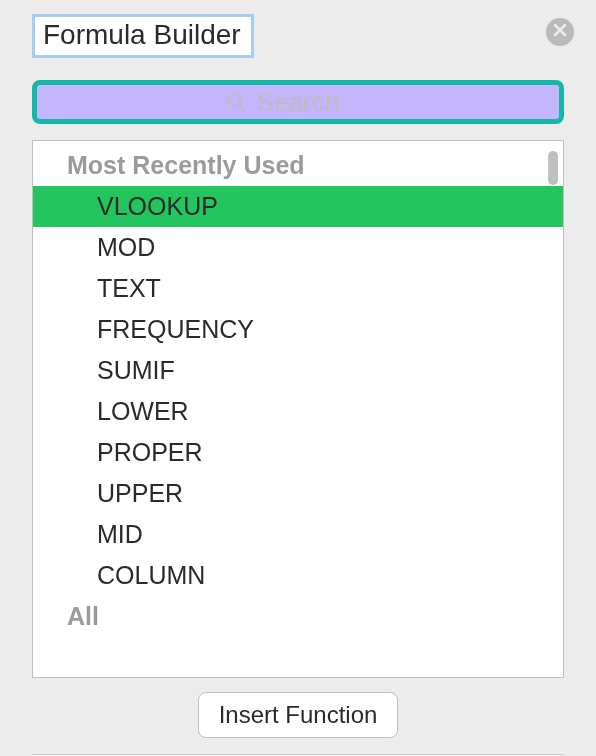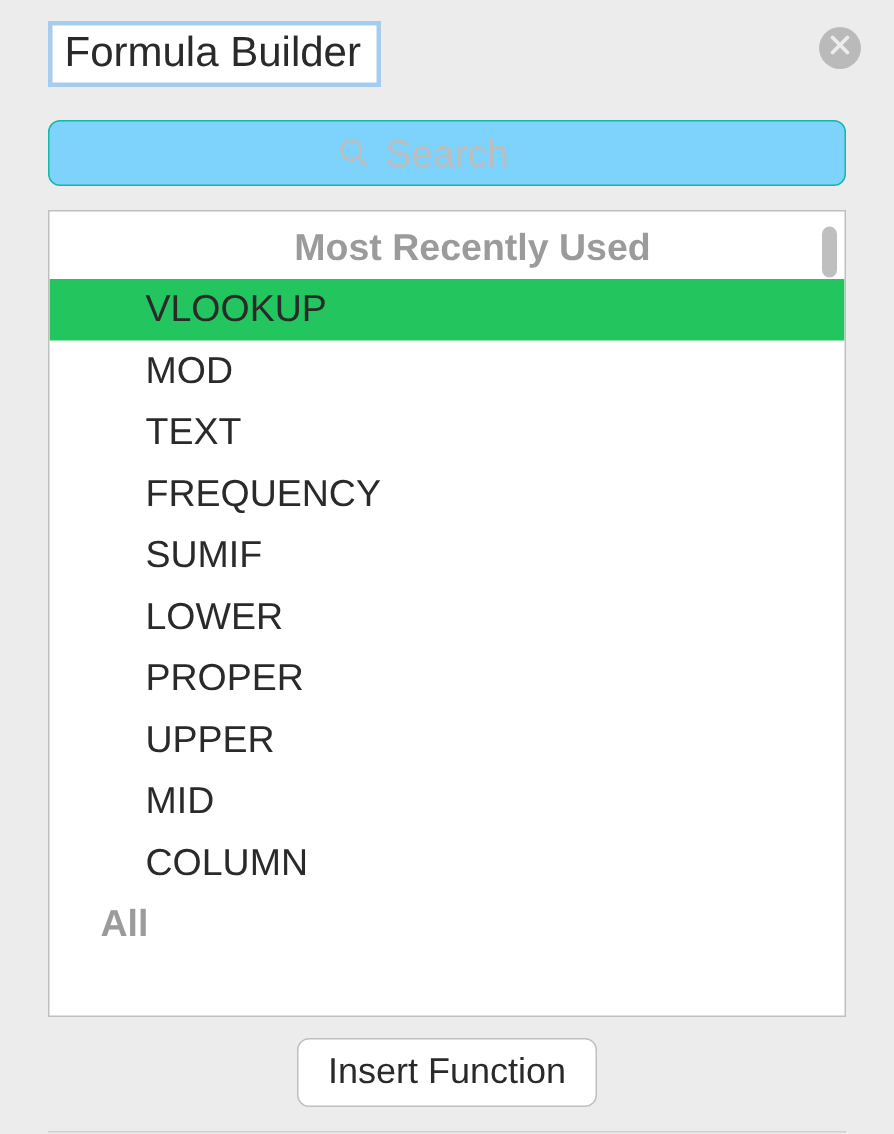--- a/index.html
+++ b/index.html
@@ -44,23 +44,23 @@
       font-weight: 400;
       color: #2a2a2a;
     }
     .search-wrap {
       margin-top: 22px;
       position: relative;
     }
     .search-input {
       width: 100%;
       height: 44px;
-      border: 1px solid #14b8a6;
+      border: 5px solid #14b8a6;
       border-radius: 8px;
-      background: #7dd3fc;
+      background: #c4b5fd;
       font-size: 26px;
       color: #333;
       text-align: center;
       padding: 0 12px;
       outline: none;
     }
     .search-input::placeholder {
       color: #bdbdbd;
     }
     .search-icon {
@@ -88,21 +88,20 @@
       overflow: hidden;
     }
     .group-header {
       font-size: 25px;
       font-weight: 700;
       color: #9b9b9b;
       padding: 6px 0 6px 34px;
     }
     .group-header.first {
       padding-top: 10px;
-      text-align: center;
     }
     .func-item {
       font-size: 25px;
       color: #2a2a2a;
       padding: 6px 0 6px 64px;
       cursor: pointer;
     }
     .func-item.selected {
       background: #22c55e;
     }

